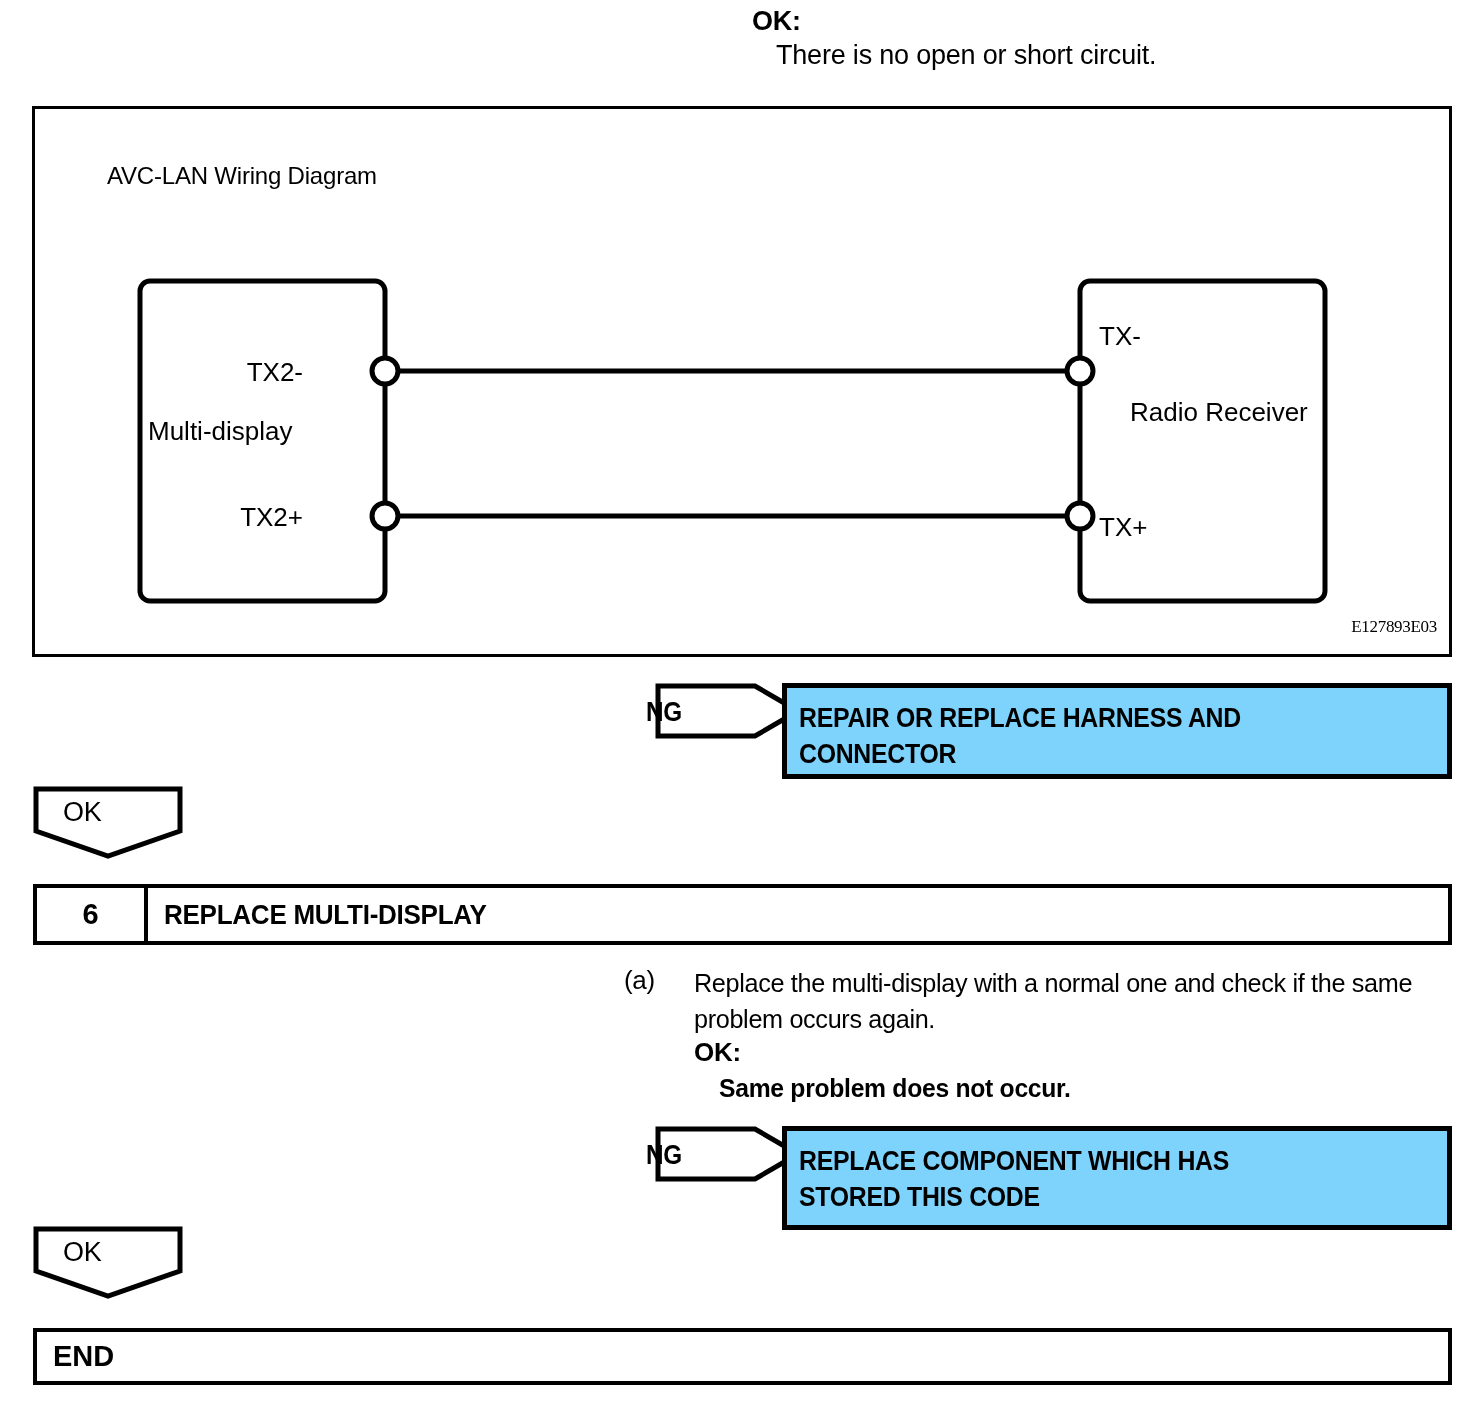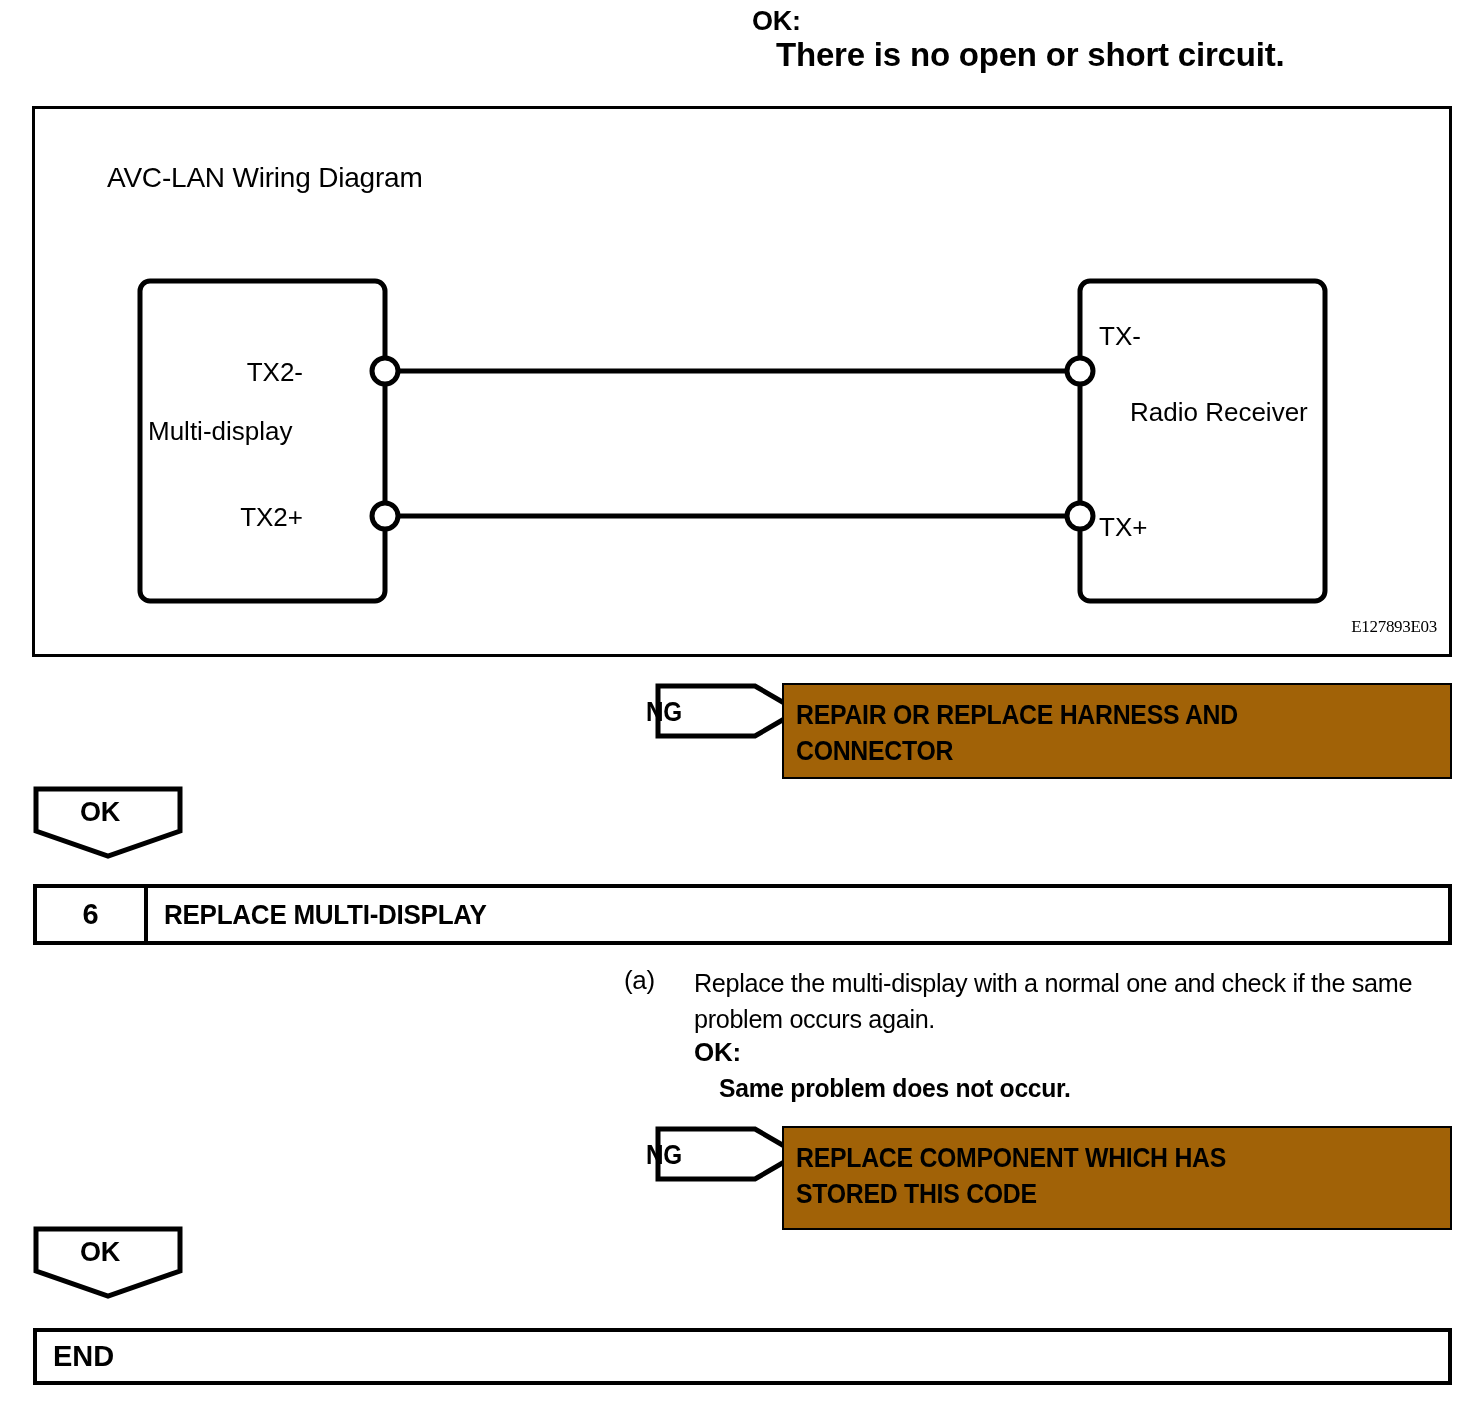--- a/index.html
+++ b/index.html
@@ -23,43 +23,43 @@
     top: 4px;
     width: 700px;
   }
   #ok-statement .ok-label {
     font-size: 27px;
     font-weight: bold;
     letter-spacing: -0.2px;
     line-height: 34px;
   }
   #ok-statement .ok-text {
-    font-size: 33px;
-    font-weight: bold;
+    font-size: 27px;
+    font-weight: normal;
     line-height: 34px;
     padding-left: 24px;
     letter-spacing: -0.2px;
   }
 
   
   #wiring-frame {
     position: absolute;
     left: 32px;
     top: 106px;
     width: 1420px;
     height: 551px;
     border: 3px solid #000;
     box-sizing: border-box;
     background: #fff;
   }
   #wiring-title {
     position: absolute;
     left: 72px;
     top: 53px;
-    font-size: 28px;
+    font-size: 24px;
     letter-spacing: -0.2px;
     white-space: nowrap;
   }
   #wiring-svg {
     position: absolute;
     left: 0;
     top: 0;
   }
   #figure-code {
     position: absolute;
@@ -71,23 +71,23 @@
   }
   .diagram-text {
     font-family: "Liberation Sans", sans-serif;
     font-size: 26px;
     fill: #000;
   }
 
   
   .flow-box {
     position: absolute;
-    border: 2px solid #000000;
+    border: 5px solid #000000;
     box-sizing: border-box;
-    background: #a16207;
+    background: #7dd3fc;
   }
   .flow-box-text {
     position: absolute;
     font-size: 27px;
     font-weight: bold;
     line-height: 36px;
     letter-spacing: -0.3px;
     transform: scaleX(0.92);
     transform-origin: left center;
     white-space: pre-line;
@@ -108,24 +108,24 @@
     transform: scaleX(0.9);
     transform-origin: left center;
   }
 
   
   .ok-chevron {
     position: absolute;
   }
   .ok-chevron-label {
     position: absolute;
-    left: 47px;
+    left: 30px;
     top: 11px;
     font-size: 27px;
-    font-weight: bold;
+    font-weight: normal;
     letter-spacing: -0.2px;
   }
 
   
   #step-6-row {
     position: absolute;
     left: 33px;
     top: 884px;
     width: 1419px;
     height: 61px;

